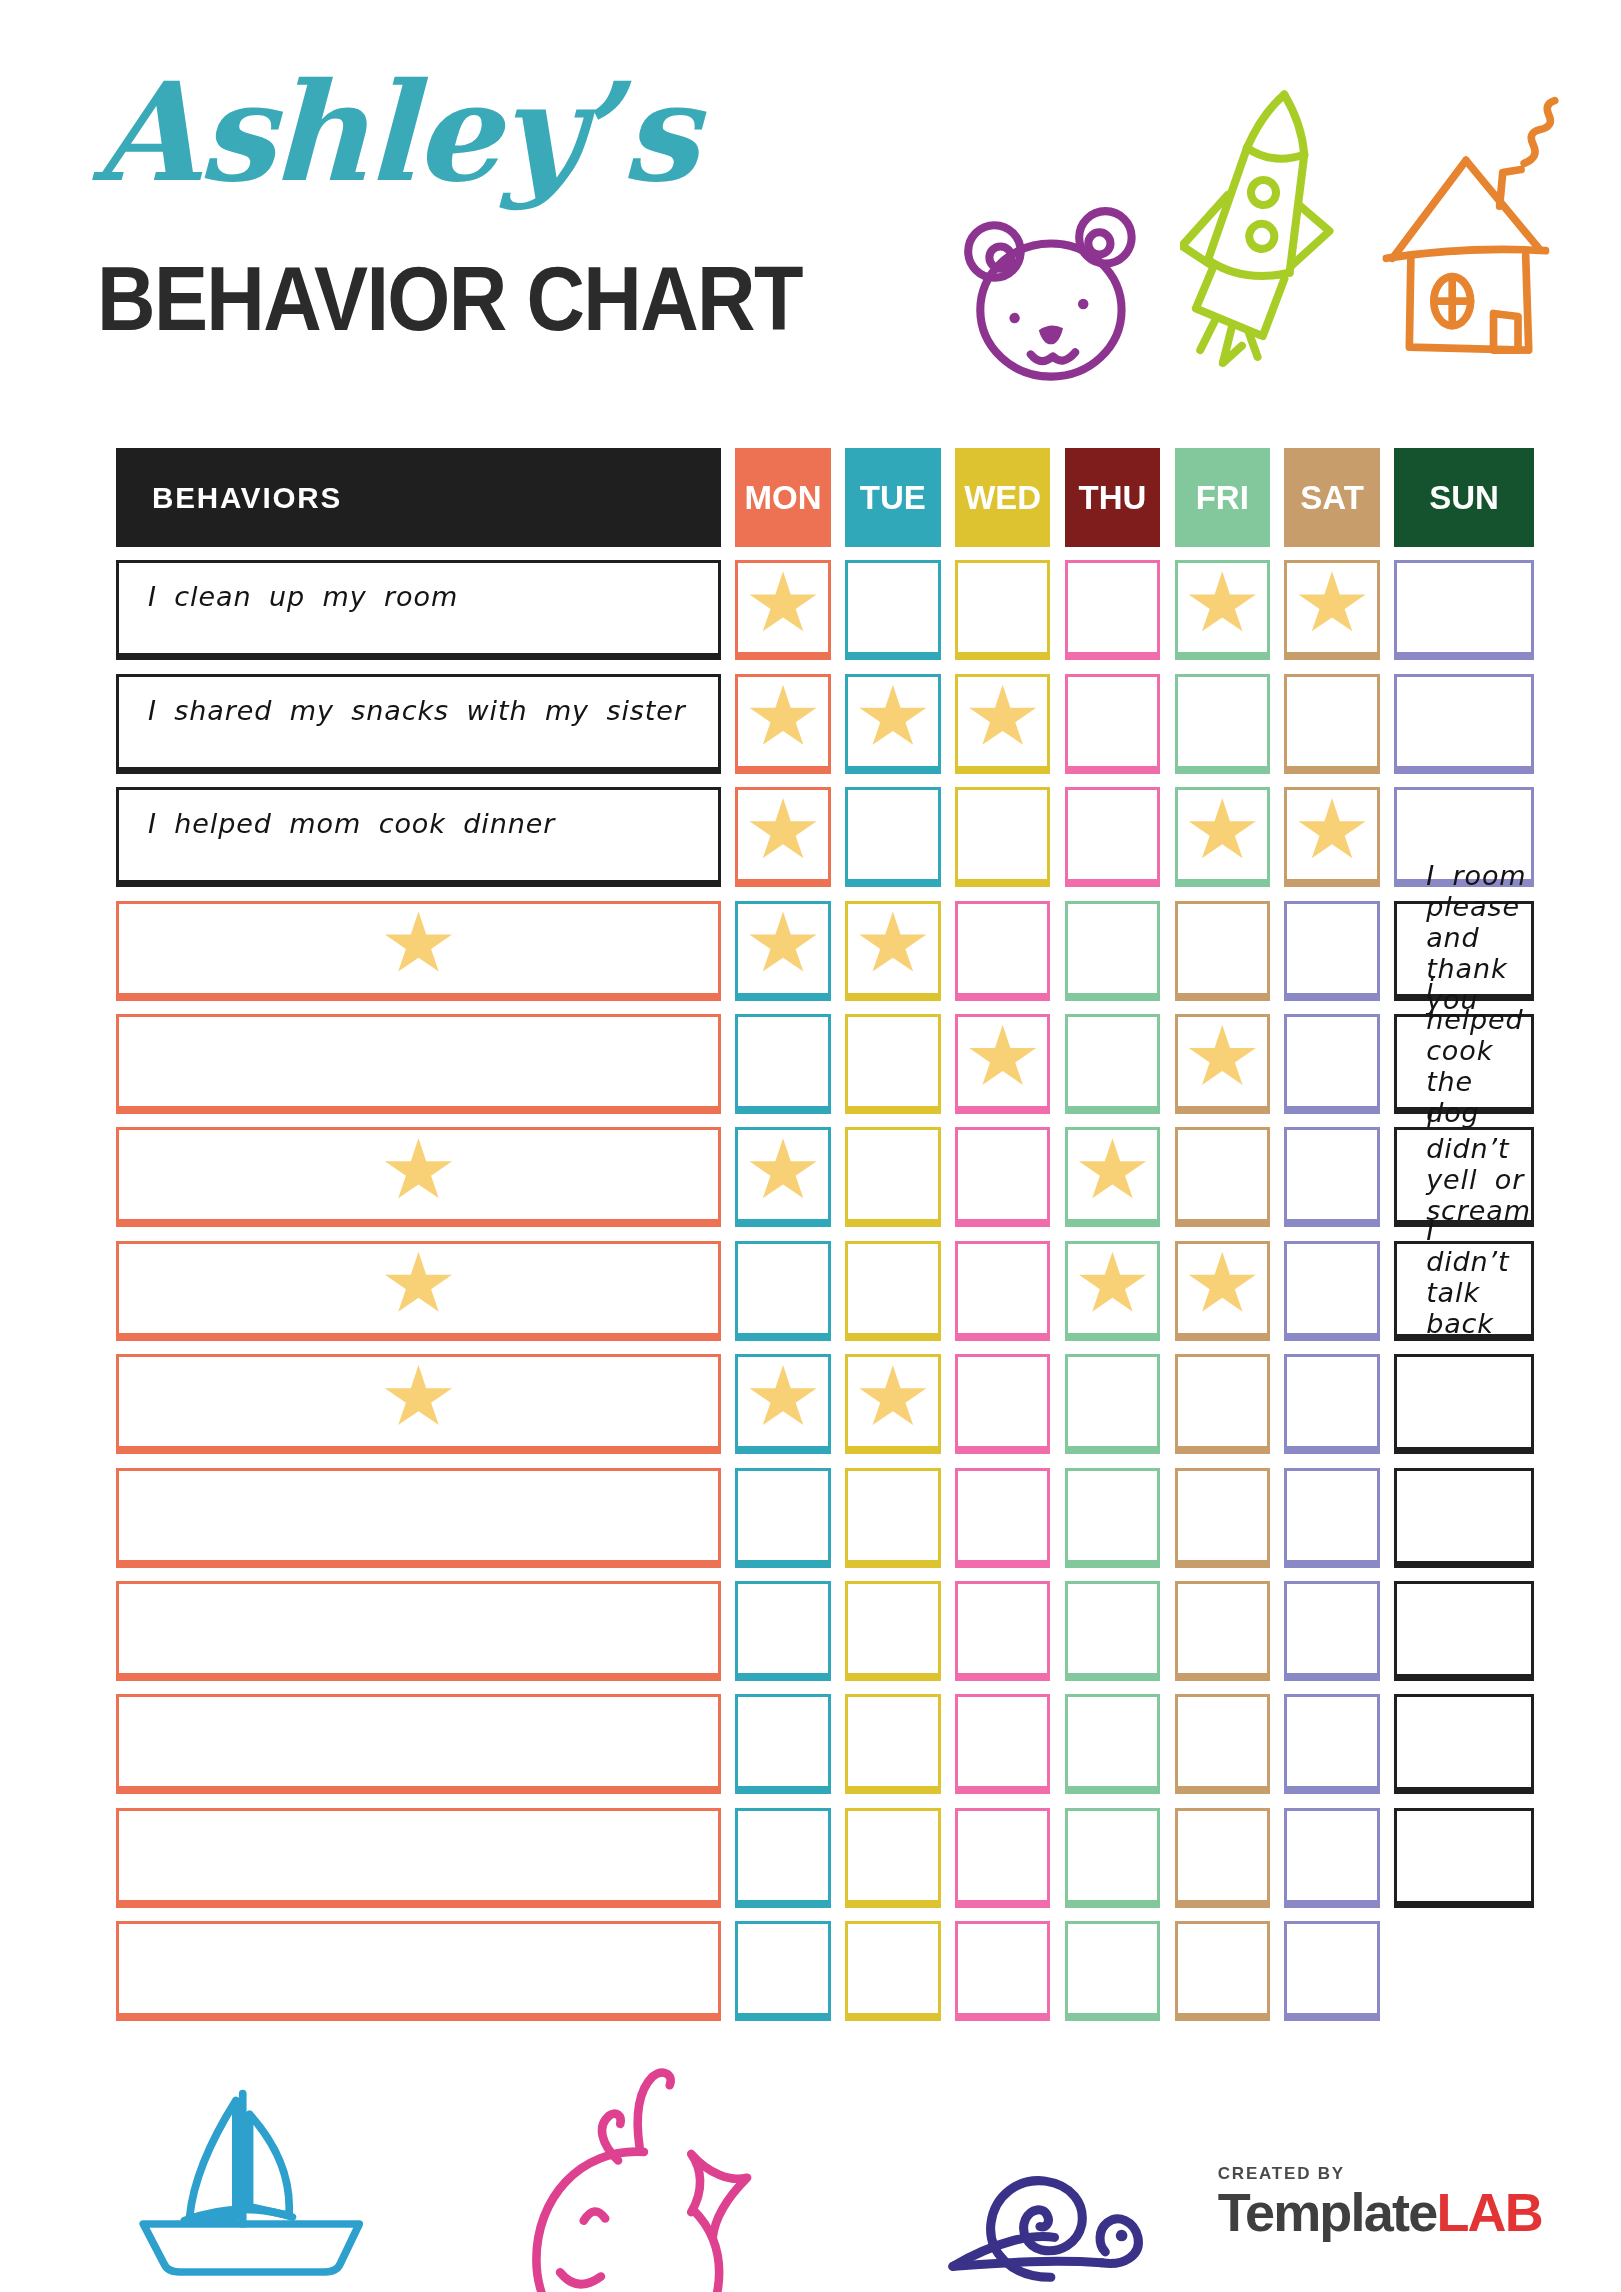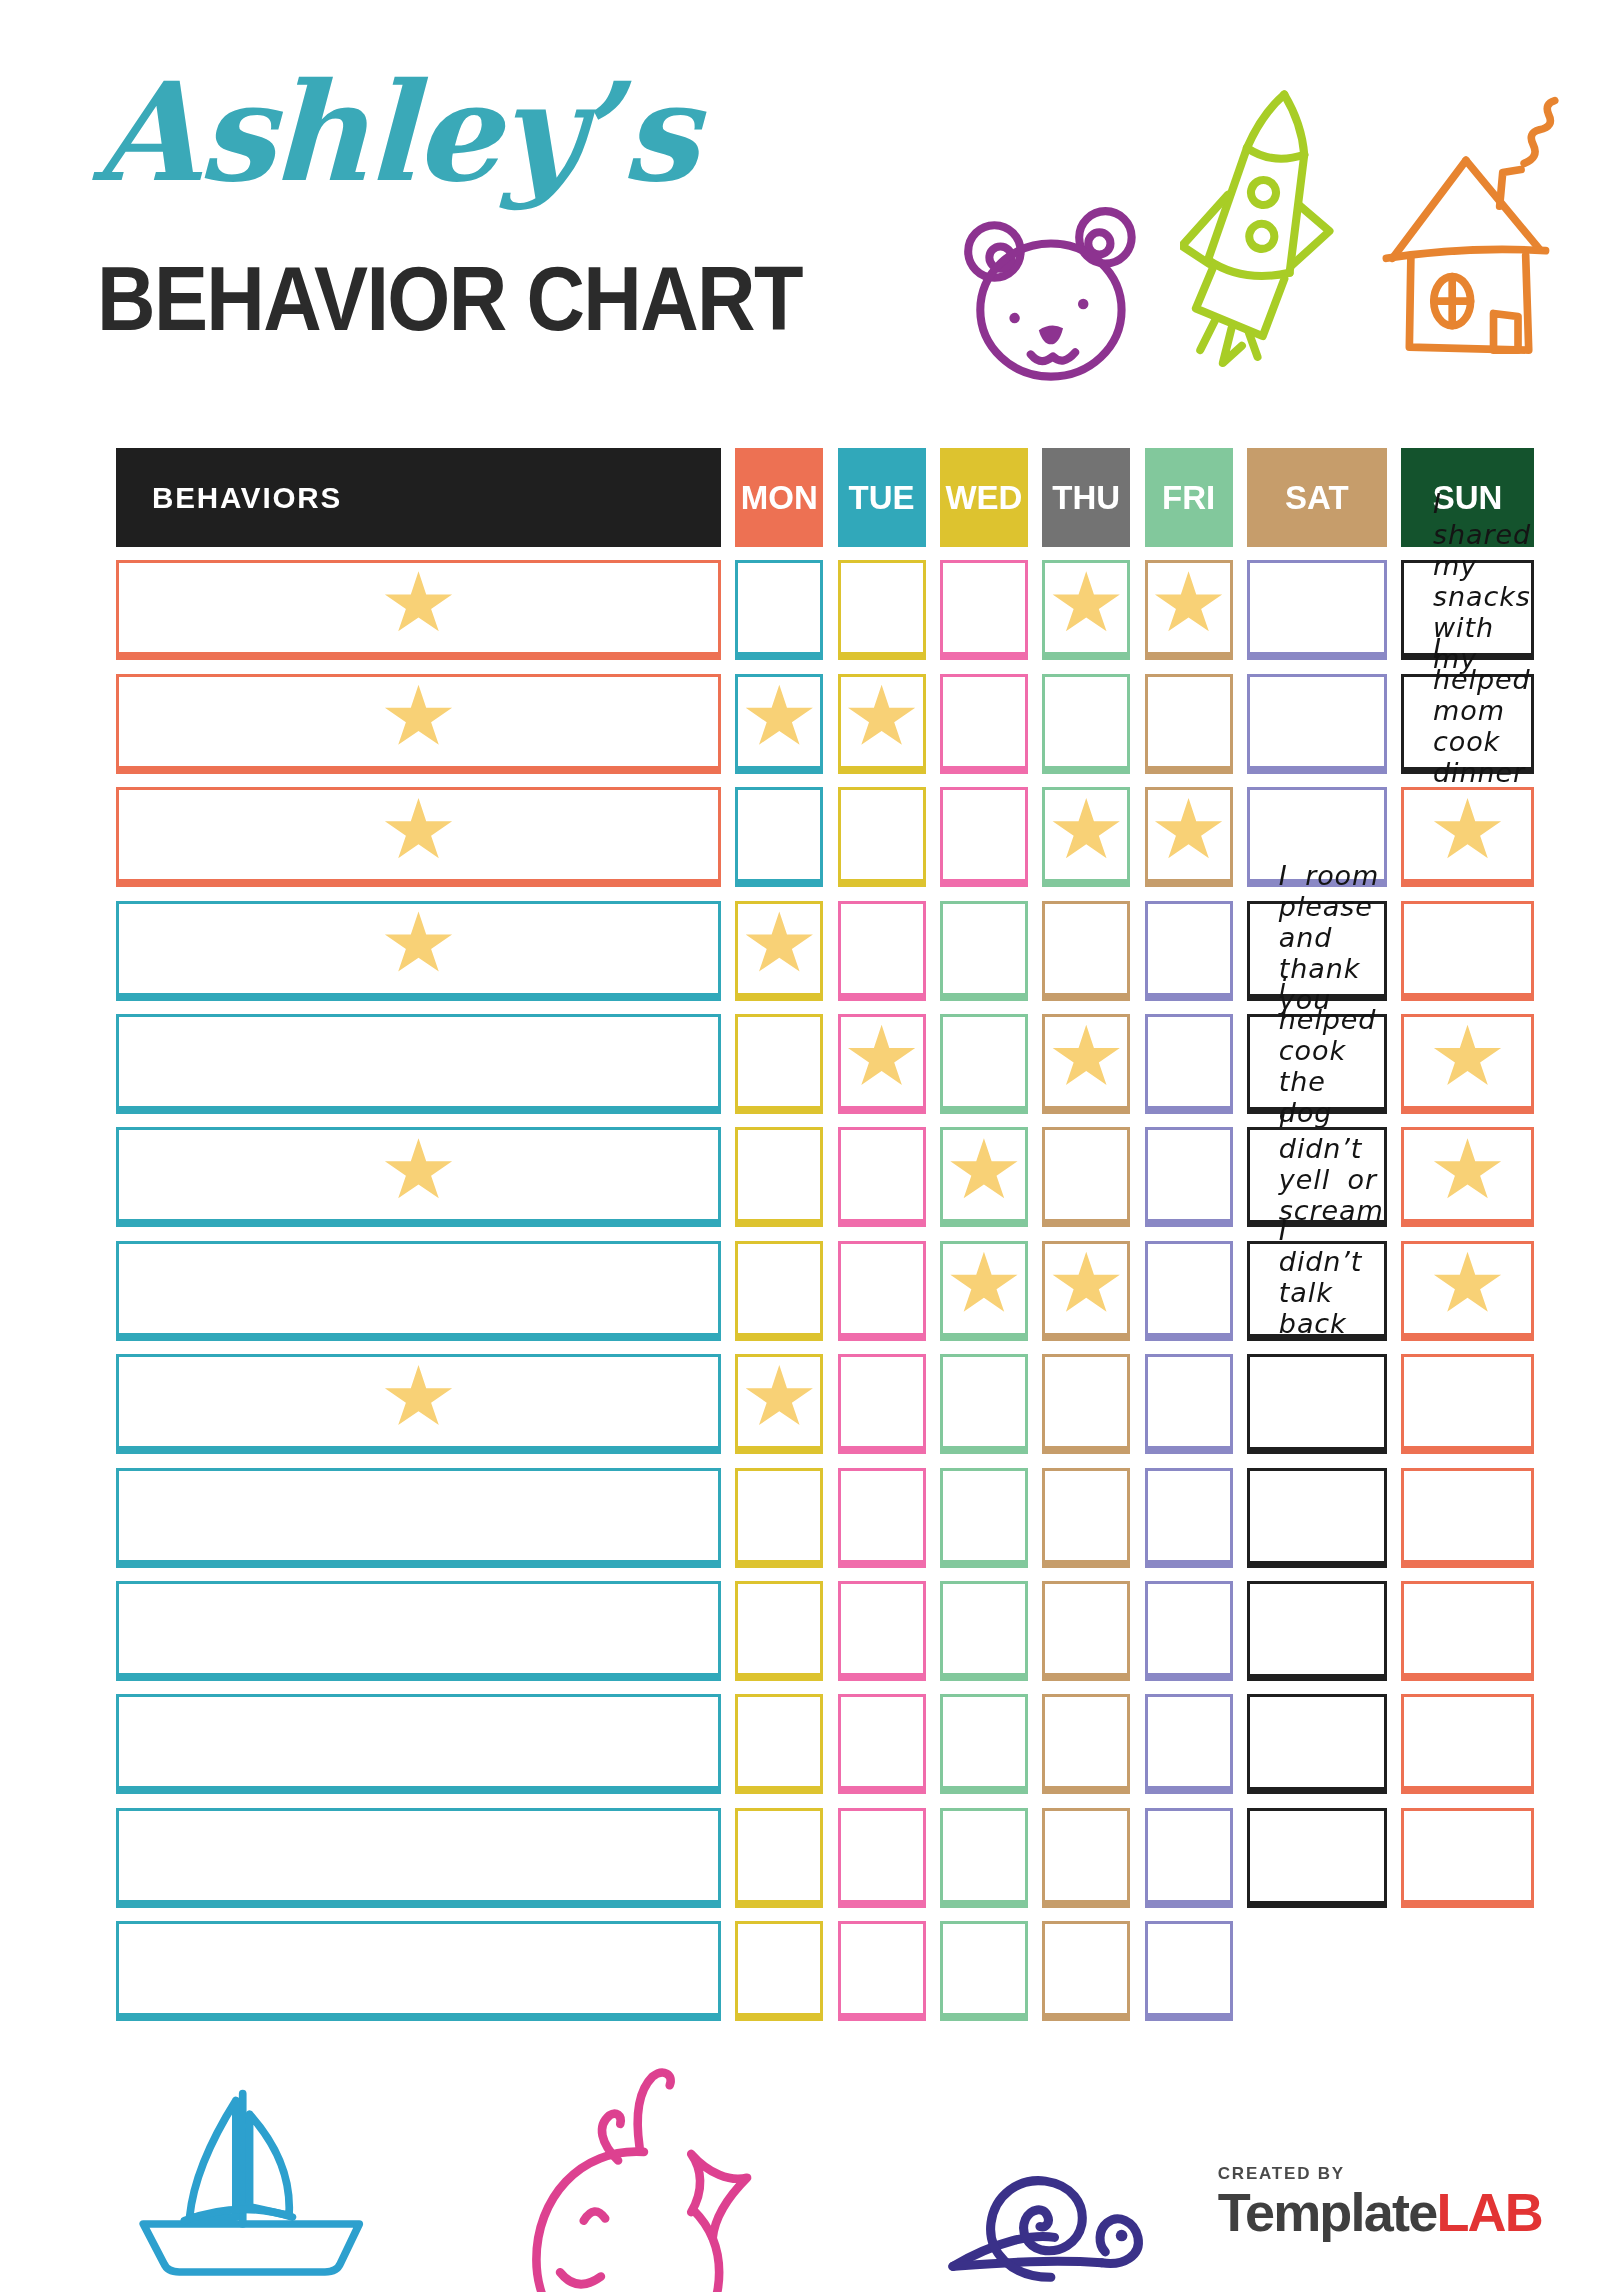--- a/index.html
+++ b/index.html
@@ -101,24 +101,25 @@
     <path d="M43 136 L67 136 M55 120 L55 152"></path>
     <path d="M82 144 L82 168 L98 168 L98 146 Z"></path>
   </g>
 </svg>
 
 <div id="chart">
     <div class="cell hdr-behaviors">BEHAVIORS</div>
     <div class="cell hdr-day" style="background: rgb(237, 113, 83);">MON</div>
     <div class="cell hdr-day" style="background: rgb(49, 168, 186);">TUE</div>
     <div class="cell hdr-day" style="background: rgb(221, 195, 47);">WED</div>
-    <div class="cell hdr-day" style="background: #737373;">THU</div>
+    <div class="cell hdr-day" style="background: #7f1d1d;">THU</div>
     <div class="cell hdr-day" style="background: rgb(130, 200, 156);">FRI</div>
     <div class="cell hdr-day" style="background: rgb(198, 157, 107);">SAT</div>
     <div class="cell hdr-day" style="background: #14532d;">SUN</div>
+    <div class="cell row-label">I clean up my room</div>
     <div class="cell day-cell" style="border-color: rgb(237, 113, 83);">
       <div class="star" style="background: rgb(248, 209, 118);"></div>
     </div>
     <div class="cell day-cell" style="border-color: rgb(49, 168, 186);"></div>
     <div class="cell day-cell" style="border-color: rgb(221, 195, 47);"></div>
     <div class="cell day-cell" style="border-color: rgb(240, 108, 171);"></div>
     <div class="cell day-cell" style="border-color: rgb(130, 200, 156);">
       <div class="star" style="background: rgb(248, 209, 118);"></div>
     </div>
     <div class="cell day-cell" style="border-color: rgb(198, 157, 107);">

